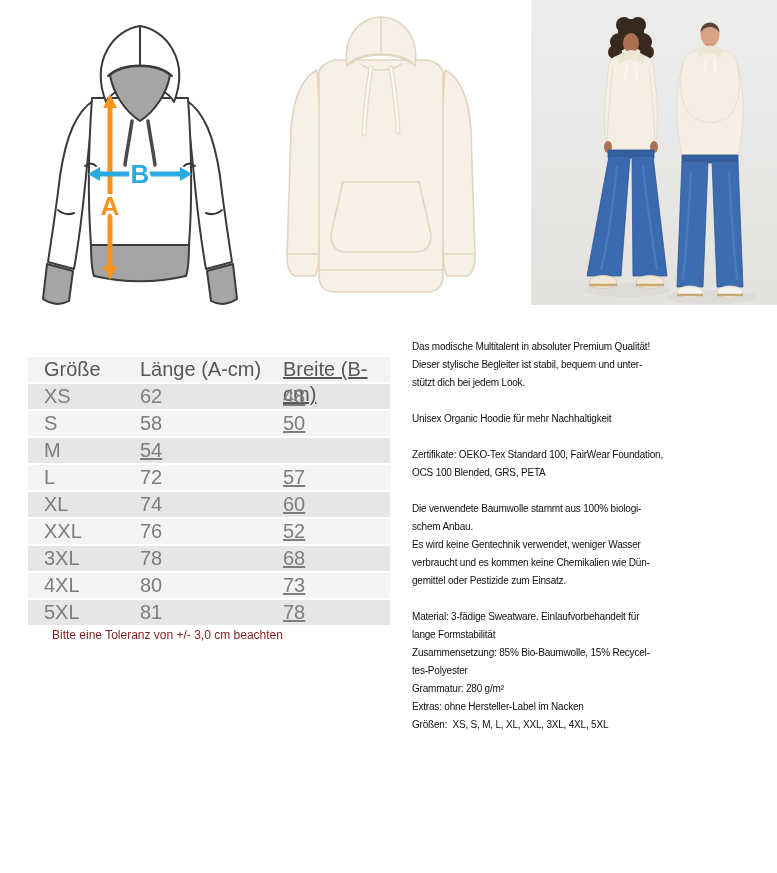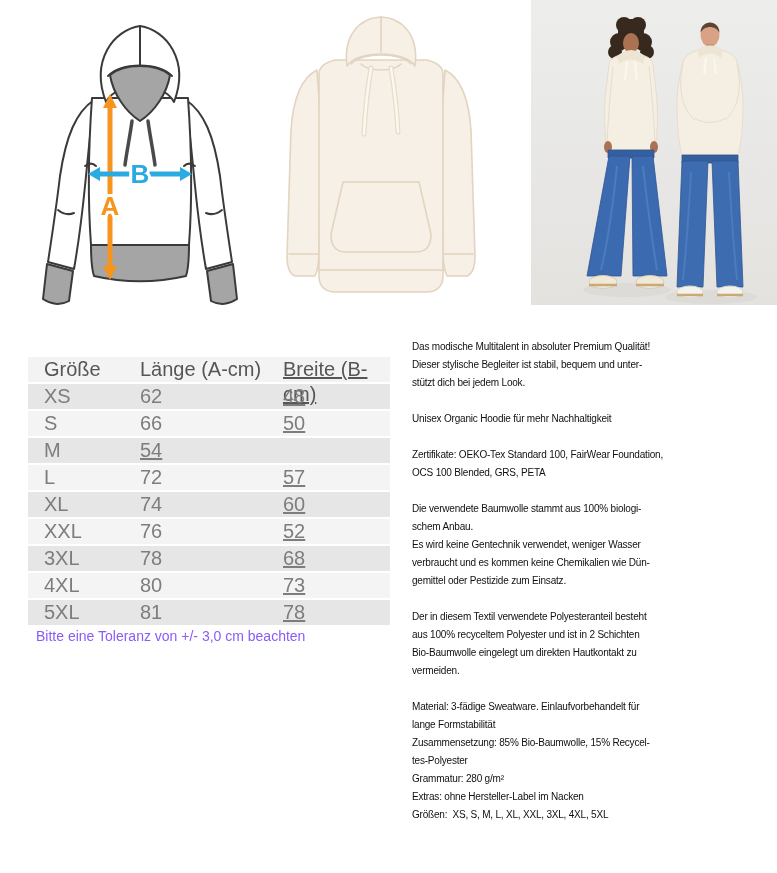--- a/index.html
+++ b/index.html
@@ -17,21 +17,21 @@
   .size-table { position:absolute; left:28px; top:340px; width:362px; font-size:20px; color:#7d7d7d;margin-top:17px; }
   .st-row { display:flex; height:25px; line-height:25px; margin-bottom:2px; }
   .st-header { background:#f4f3f3; color:#565656; }
   .st-row.dark  { background:#e7e6e6; }
   .st-row.light { background:#f5f4f4; }
   .st-cell { box-sizing:border-box; }
   .st-cell.c0 { width:112px; padding-left:16px; }
   .st-cell.c1 { width:143px; }
   .st-cell.c2 { flex:1;text-decoration:underline; }
 
-  .tolerance-note { position:absolute; left:36px; top:628px; font-size:14px; color:#8b5cf6; }
+  .tolerance-note { position:absolute; left:52px; top:628px; font-size:12px; color:#7f1d1d; }
 
   
   .description { position:absolute; left:412px; top:338px; width:365px;
     font-size:10px; line-height:18px; letter-spacing:-0.2px; color:#101010; }
   .para { margin:0 0 18px 0; }
   .para:last-child { margin-bottom:0; }
   .dline { white-space:pre; }
 
   
   .dlabel { font-family:"Liberation Sans", sans-serif; font-weight:bold; font-size:26px;
@@ -180,21 +180,21 @@
     <div class="st-cell c2">Breite (B-cm)</div>
   </div>
   <div>
       <div class="st-row dark">
         <div class="st-cell c0">XS</div>
         <div class="st-cell c1">62</div>
         <div class="st-cell c2">48</div>
       </div>
       <div class="st-row light">
         <div class="st-cell c0">S</div>
-        <div class="st-cell c1">66</div>
+        <div class="st-cell c1">58</div>
         <div class="st-cell c2">50</div>
       </div>
       <div class="st-row dark">
         <div class="st-cell c0">M</div>
         <div class="st-cell c2">54</div>
       </div>
       <div class="st-row light">
         <div class="st-cell c0">L</div>
         <div class="st-cell c1">72</div>
         <div class="st-cell c2">57</div>
@@ -241,26 +241,20 @@
     <div class="para">
       <div class="dline">Zertifikate: OEKO-Tex Standard 100, FairWear Foundation,</div>
       <div class="dline">OCS 100 Blended, GRS, PETA</div>
     </div>
     <div class="para">
       <div class="dline">Die verwendete Baumwolle stammt aus 100% biologi-</div>
       <div class="dline">schem Anbau.</div>
       <div class="dline">Es wird keine Gentechnik verwendet, weniger Wasser</div>
       <div class="dline">verbraucht und es kommen keine Chemikalien wie Dün-</div>
       <div class="dline">gemittel oder Pestizide zum Einsatz.</div>
-    </div>
-    <div class="para">
-      <div class="dline">Der in diesem Textil verwendete Polyesteranteil besteht</div>
-      <div class="dline">aus 100% recyceltem Polyester und ist in 2 Schichten</div>
-      <div class="dline">Bio-Baumwolle eingelegt um direkten Hautkontakt zu</div>
-      <div class="dline">vermeiden.</div>
     </div>
     <div class="para">
       <div class="dline">Material: 3-fädige Sweatware. Einlaufvorbehandelt für</div>
       <div class="dline">lange Formstabilität</div>
       <div class="dline">Zusammensetzung: 85% Bio-Baumwolle, 15% Recycel-</div>
       <div class="dline">tes-Polyester</div>
       <div class="dline">Grammatur: 280 g/m²</div>
       <div class="dline">Extras: ohne Hersteller-Label im Nacken</div>
       <div class="dline">Größen:  XS, S, M, L, XL, XXL, 3XL, 4XL, 5XL</div>
     </div>

